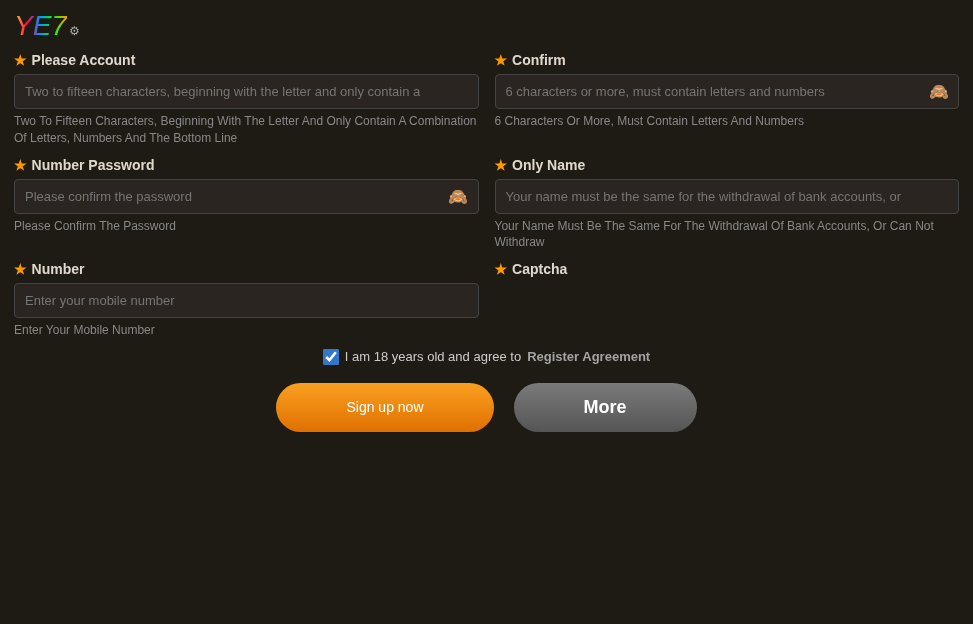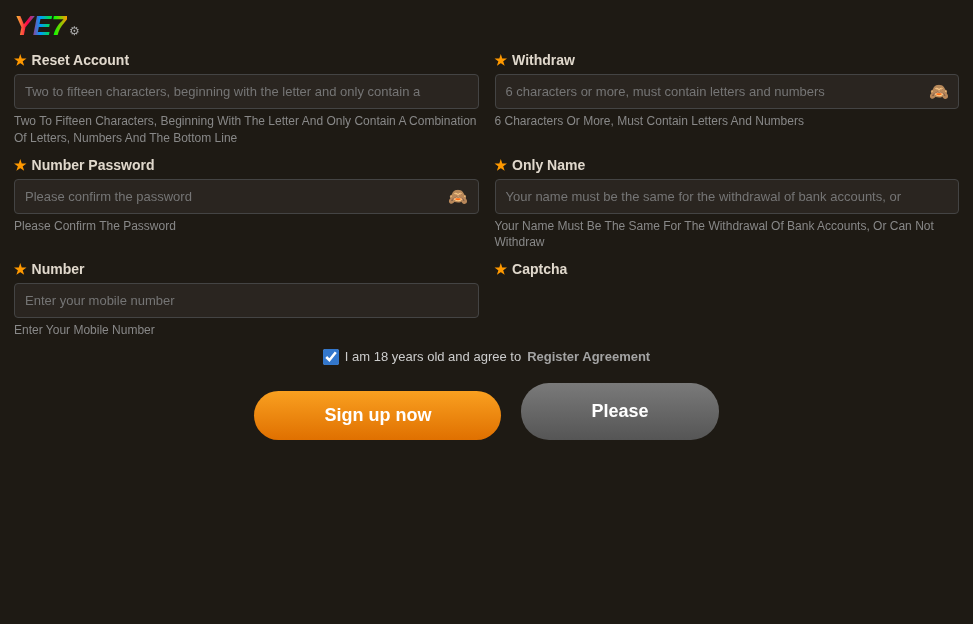--- a/index.html
+++ b/index.html
@@ -11,21 +11,21 @@
       min-height: 624px;
       width: 973px;
     }
 
     .logo-area {
       padding: 10px 14px;
     }
 
     .logo-text {
       font-size: 28px;
-      font-weight: 700;
+      font-weight: 400;
       font-style: italic;
       background: linear-gradient(90deg, #f7e033, #f04, #09f, #0f0, #f90);
       -webkit-background-clip: text;
       -webkit-text-fill-color: transparent;
       display: inline-block;
     }
 
     .logo-dots {
       display: inline-block;
       margin-left: 2px;
@@ -123,24 +123,23 @@
       gap: 20px;
       margin-bottom: 16px;
     }
 
     .btn-signup {
       background: linear-gradient(to bottom, #f9a020, #e07000);
       color: #fff;
       border: none;
       border-radius: 28px;
       padding: 14px 70px;
-      font-size: 18px;
-      font-weight: bold;
+      font-size: 14px;
+      font-weight: normal;
       cursor: pointer;
-      margin-top: 8px;
     }
 
     .btn-reset {
       background: linear-gradient(to bottom, #7a7a7a, #555);
       color: #fff;
       border: none;
       border-radius: 28px;
       padding: 14px 70px;
       font-size: 18px;
       font-weight: bold;
@@ -153,32 +152,32 @@
 <div class="logo-area">
   <span class="logo-text">YE7</span><span class="logo-dots">⚙</span>
 </div>
 
 <div class="form-container">
 
   <div class="form-row">
     <div class="form-col">
       <div class="field-label">
         <span class="star-icon">★</span>
-        <span>Reset Account</span>
+        <span>Please Account</span>
       </div>
       <div class="input-wrapper">
         <input class="form-input" type="text" placeholder="Two to fifteen characters, beginning with the letter and only contain a" style="">
       </div>
       <div class="hint-text">Two To Fifteen Characters, Beginning With The Letter And Only Contain A Combination Of Letters, Numbers And The Bottom Line</div>
     </div>
 
     <div class="form-col">
       <div class="field-label">
         <span class="star-icon">★</span>
-        <span>Withdraw</span>
+        <span>Confirm</span>
       </div>
       <div class="input-wrapper">
         <input class="form-input" type="password" placeholder="6 characters or more, must contain letters and numbers" style="">
         <span class="eye-icon">🙈</span>
       </div>
       <div class="hint-text">6 Characters Or More, Must Contain Letters And Numbers</div>
     </div>
   </div>
 
   <div class="form-row">
@@ -227,16 +226,16 @@
   </div>
 
   <div class="checkbox-row">
     <input type="checkbox" checked="" style="">
     <span>I am 18 years old and agree to</span>
     <a href="#" class="register-link">Register Agreement</a>
   </div>
 
   <div class="button-row">
     <button class="btn-signup">Sign up now</button>
-    <button class="btn-reset">Please</button>
+    <button class="btn-reset">More</button>
   </div>
 
 </div>
 
 </body></html>

